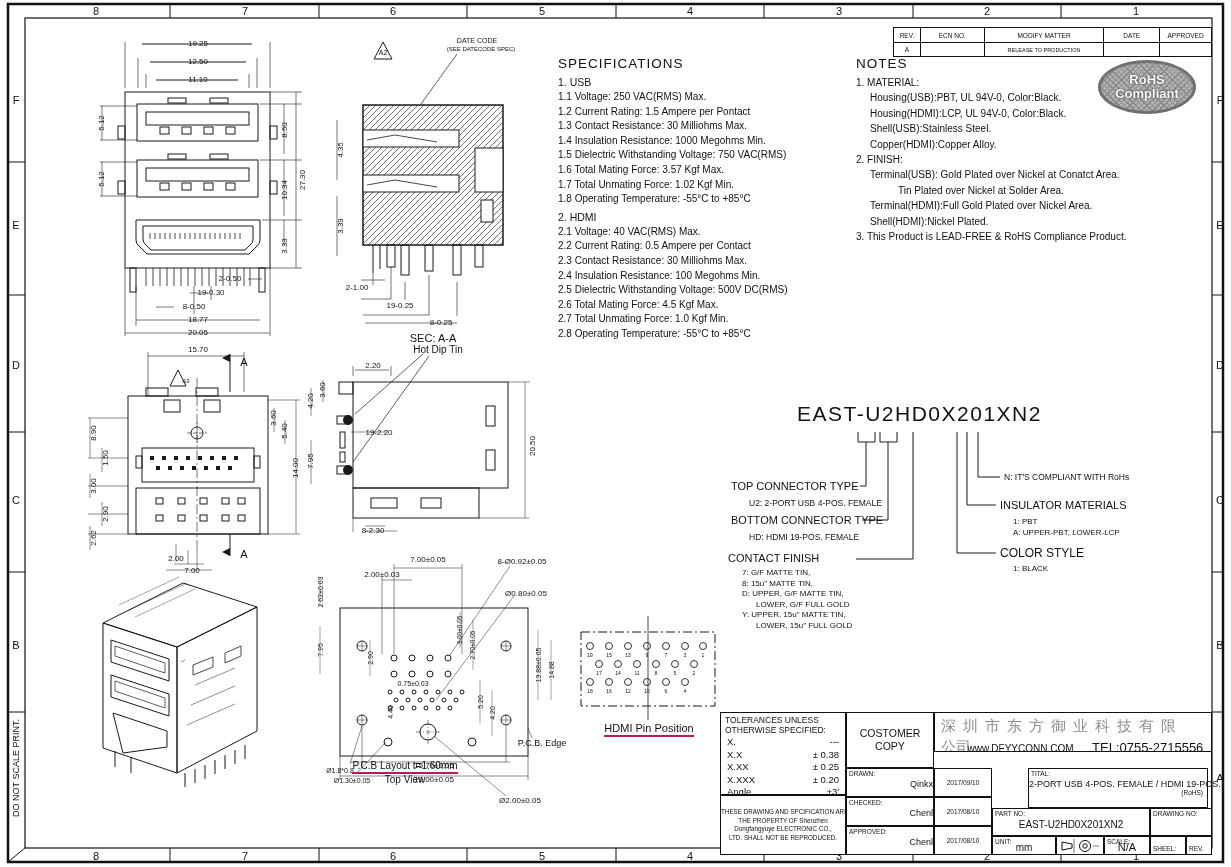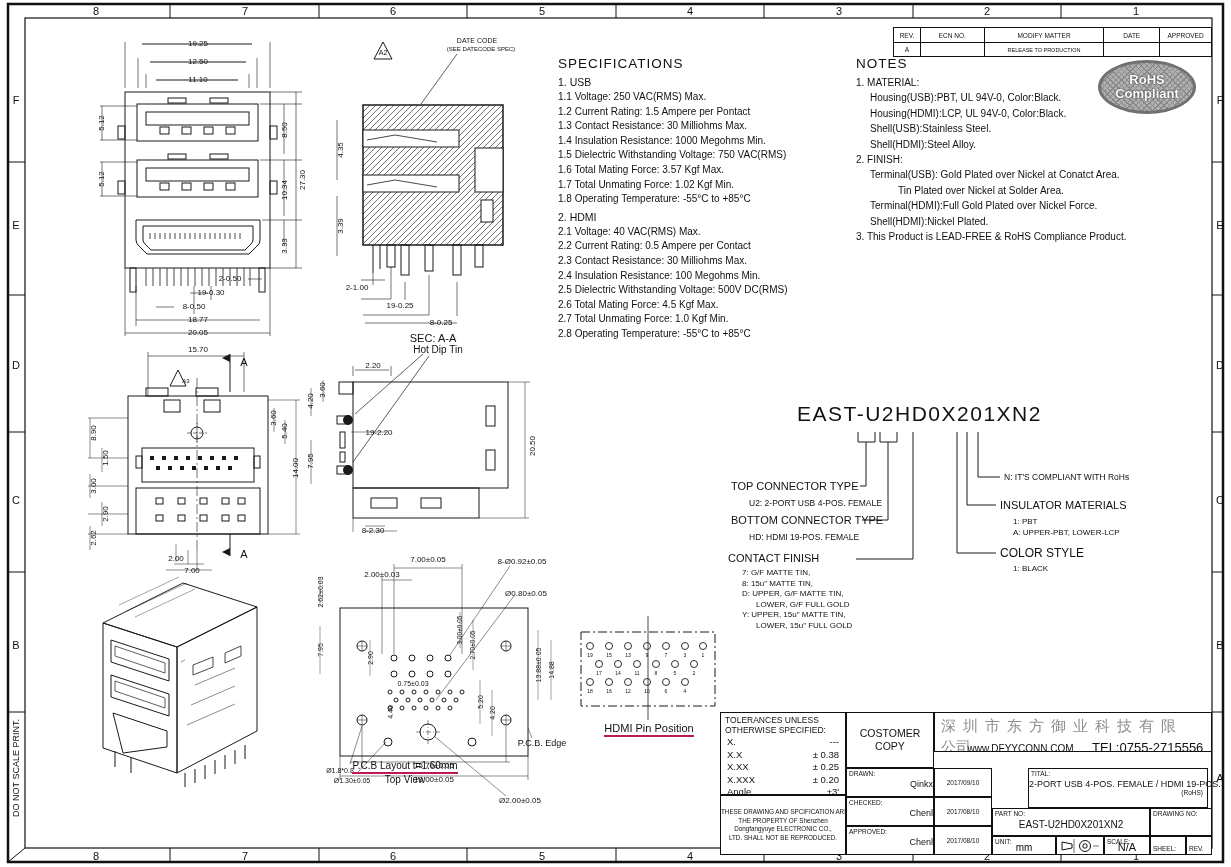--- a/index.html
+++ b/index.html
@@ -128,25 +128,25 @@
     </div>
   </div>
 
   <div class="abs" style="left:856px;top:56px;width:345px">
     <div class="spec-title">NOTES</div>
     <div>
         <div class="note-item">1. MATERIAL:</div>
         <div class="note-item" style="padding-left: 14px;">Housing(USB):PBT, UL 94V-0, Color:Black.</div>
         <div class="note-item" style="padding-left: 14px;">Housing(HDMI):LCP, UL 94V-0, Color:Black.</div>
         <div class="note-item" style="padding-left: 14px;">Shell(USB):Stainless Steel.</div>
-        <div class="note-item" style="padding-left: 14px;">Shell(HDMI):Steel Alloy.</div>
+        <div class="note-item" style="padding-left: 14px;">Copper(HDMI):Copper Alloy.</div>
         <div class="note-item">2. FINISH:</div>
         <div class="note-item" style="padding-left: 14px;">Terminal(USB):  Gold Plated over Nickel at Conatct Area.</div>
         <div class="note-item" style="padding-left: 42px;">Tin Plated over Nickel at Solder Area.</div>
-        <div class="note-item" style="padding-left: 14px;">Terminal(HDMI):Full Gold Plated over Nickel Force.</div>
+        <div class="note-item" style="padding-left: 14px;">Terminal(HDMI):Full Gold Plated over Nickel Area.</div>
         <div class="note-item" style="padding-left: 14px;">Shell(HDMI):Nickel Plated.</div>
         <div class="note-item">3. This Product is LEAD-FREE &amp; RoHS Compliance Product.</div>
       </div>
   </div>
 
   <div class="stamp">
     <div>RoHS</div>
     <div>Compliant</div>
   </div>
 

